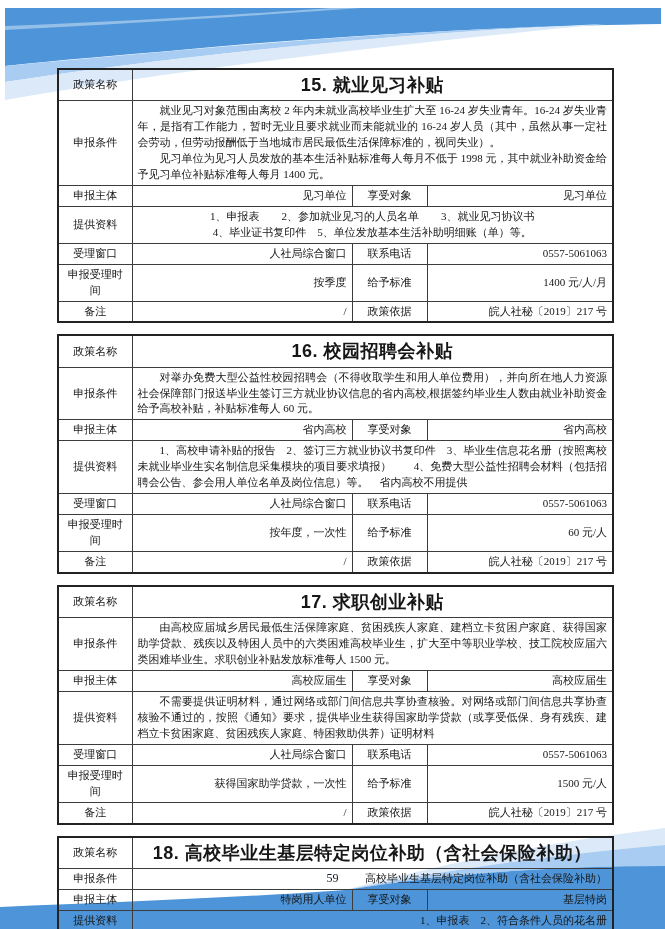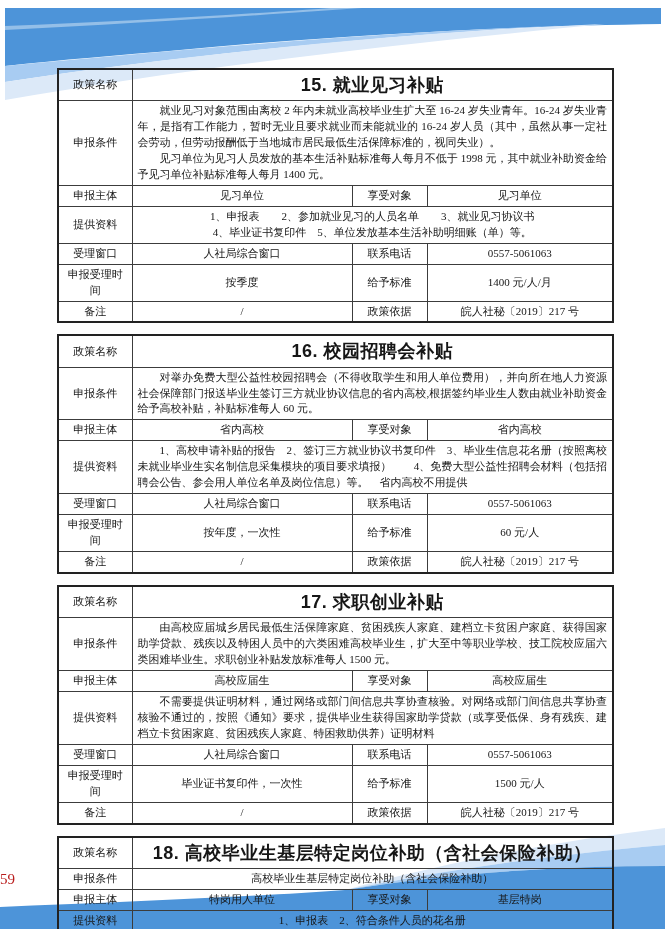--- a/index.html
+++ b/index.html
@@ -28,39 +28,39 @@
     border: 2px solid #222;
   }
   table.policy td {
     border: 1px solid #3c3c3c;
     padding: 2px 5px;
     vertical-align: middle;
     line-height: 1.45;
     height: 21px;
   }
   td.lbl { text-align: center; margin-left: 20px; }
-  td.val { text-align: center; }
+  td.val { text-align: right; }
   td.title-cell {
     text-align: center;
     font-family: "Liberation Sans", "DejaVu Sans", sans-serif;
     font-weight: 700;
     font-size: 18px;
     height: 25px;
     letter-spacing: 0.5px;
   }
   td.para { text-align: justify; padding: 3px 10px; line-height: 15px; margin-top: 32px; }
   td.para p { text-indent: 2em; }
   td.center-lines { text-align: center; line-height: 15px; padding: 3px 6px; margin-left: 38px; }
   #page-number {
     position: absolute;
     left: 0; right: 0;
     top: 871px;
-    text-align: left;
-    font-size: 15px;
-    color: #b91c1c;
+    text-align: center;
+    font-size: 12px;
+    color: #0f172a;
     z-index: 3;
   }
 </style>
 </head>
 <body>
 
 <svg id="deco-top" class="deco" width="665" height="105" viewBox="0 0 665 105">
   <path d="M5,8 L661,8 L661,24 C520,26 350,34 180,50 C120,55 60,60 5,66 Z" fill="#4D94D9"></path>
   <path d="M5,30 C200,20 380,7 500,-2 L468,-2 C360,6 180,20 5,26 Z" fill="#ffffff" opacity="0.4"></path>
   <path d="M5,66 C180,50 350,34 575,25 C420,33 200,52 5,82 Z" fill="#A8CCF2"></path>
@@ -210,21 +210,21 @@
       </td>
     </tr>
     <tr>
       <td class="lbl">受理窗口</td>
       <td class="val">人社局综合窗口</td>
       <td class="lbl">联系电话</td>
       <td class="val">0557-5061063</td>
     </tr>
     <tr>
       <td class="lbl">申报受理时间</td>
-      <td class="val">毕业证书复印件，一次性</td>
+      <td class="val">获得国家助学贷款，一次性</td>
       <td class="lbl">给予标准</td>
       <td class="val">1500 元/人</td>
     </tr>
     <tr>
       <td class="lbl">备注</td>
       <td class="val">/</td>
       <td class="lbl">政策依据</td>
       <td class="val">皖人社秘〔2019〕217 号</td>
     </tr>
   </tbody>

